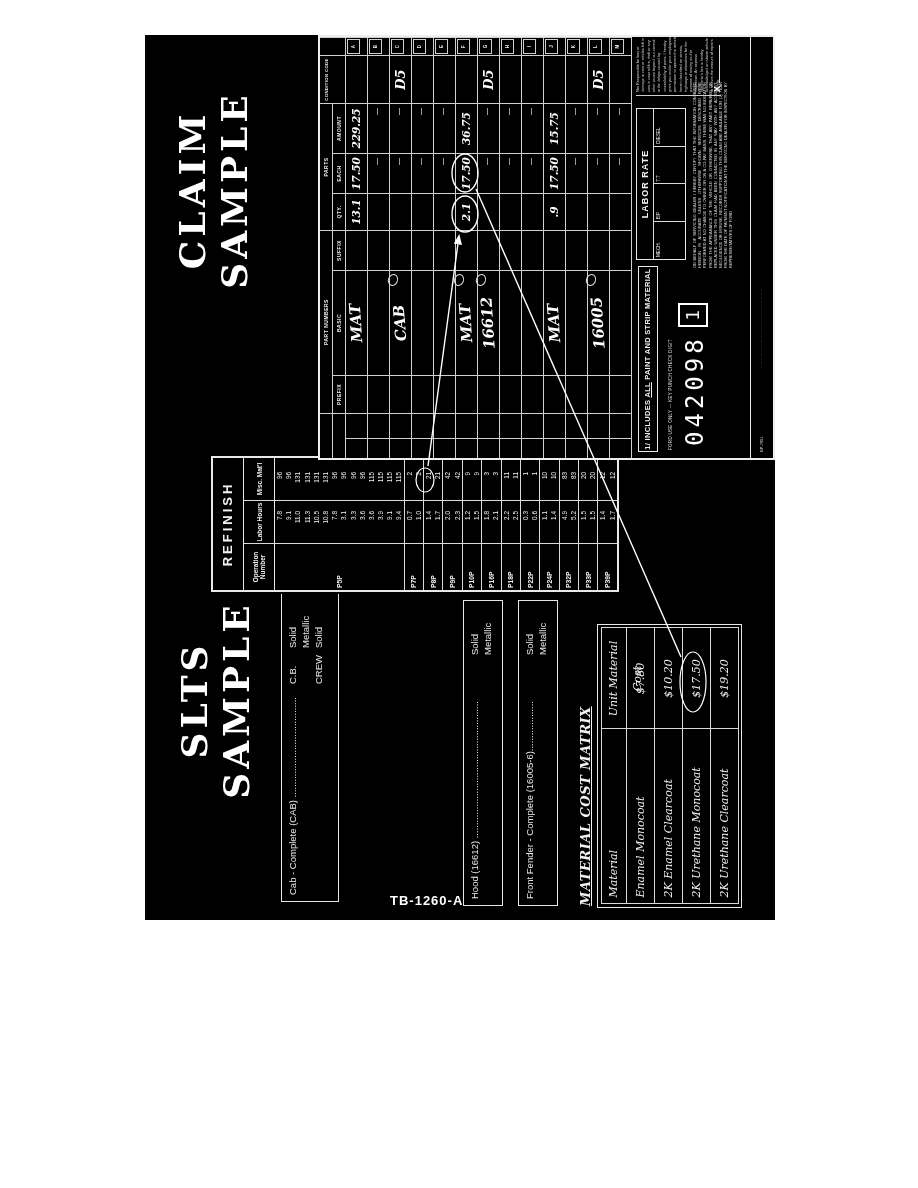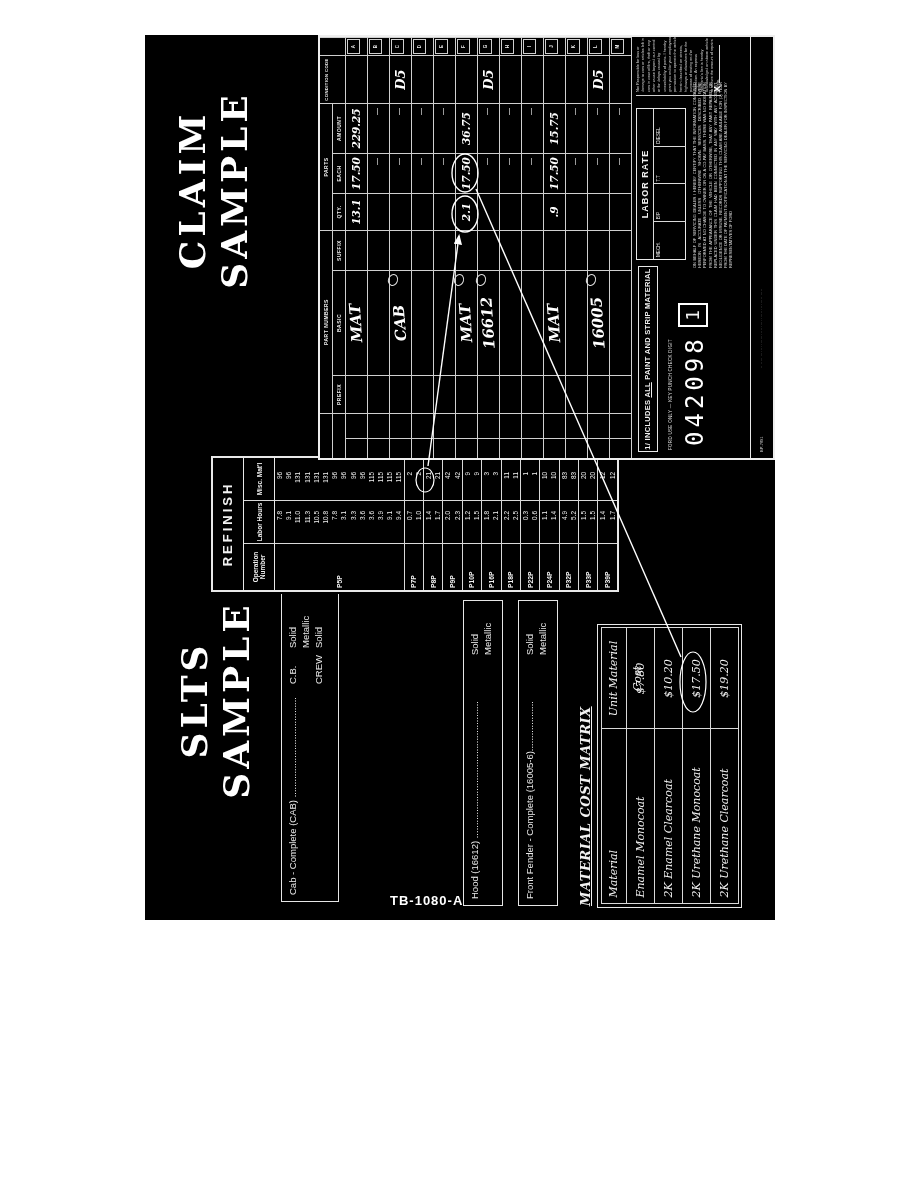--- a/index.html
+++ b/index.html
@@ -668,14 +668,14 @@
       </defs>
       <line x1="454" y1="283" x2="684" y2="314" stroke="#fff" stroke-width="1.4" marker-end="url(#arr)"></line>
       <line x1="263" y1="536" x2="731" y2="331" stroke="#fff" stroke-width="1.4"></line>
       <ellipse cx="706" cy="320" rx="18" ry="13" fill="none" stroke="#fff" stroke-width="1.4"></ellipse>
       <ellipse cx="747" cy="320" rx="19" ry="13" fill="none" stroke="#fff" stroke-width="1.4"></ellipse>
       <ellipse cx="440" cy="280" rx="12" ry="9" fill="none" stroke="#fff" stroke-width="1.2"></ellipse>
       <ellipse cx="238" cy="548" rx="30" ry="13" fill="none" stroke="#fff" stroke-width="1.2"></ellipse>
     </svg>
   </div>
 
-  <div class="tb-label">TB-1080-A</div>
+  <div class="tb-label">TB-1260-A</div>
 </div>
 
 </body></html>

